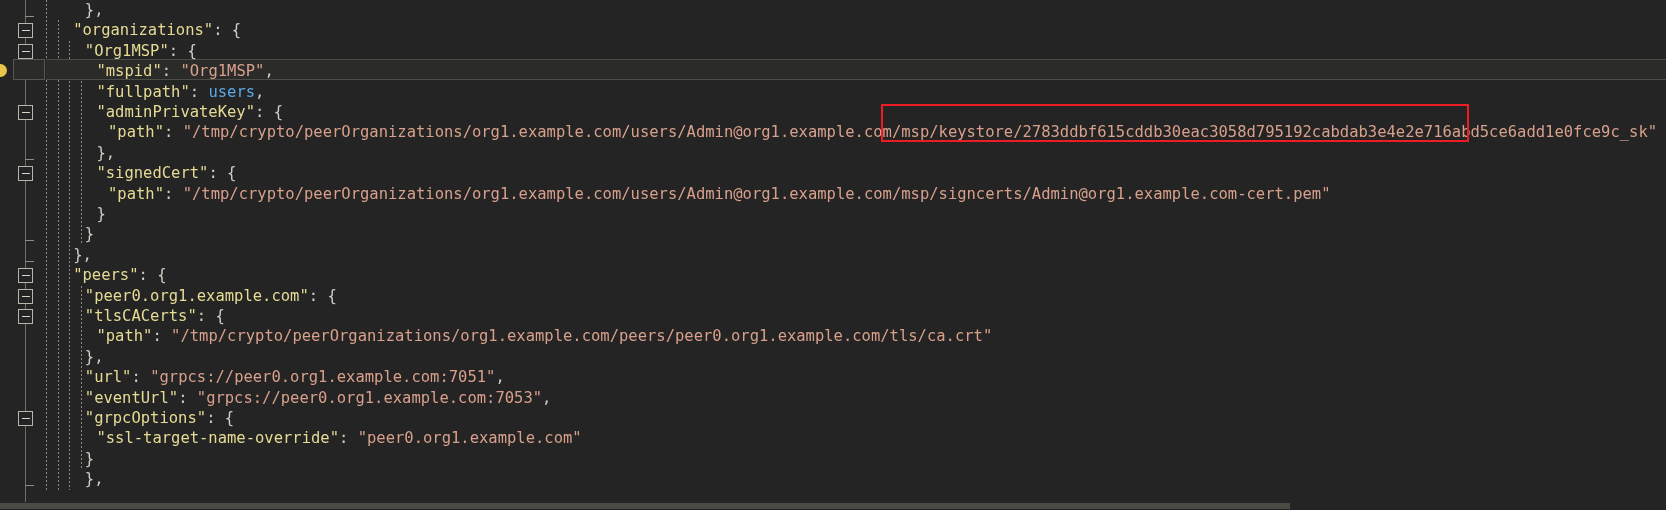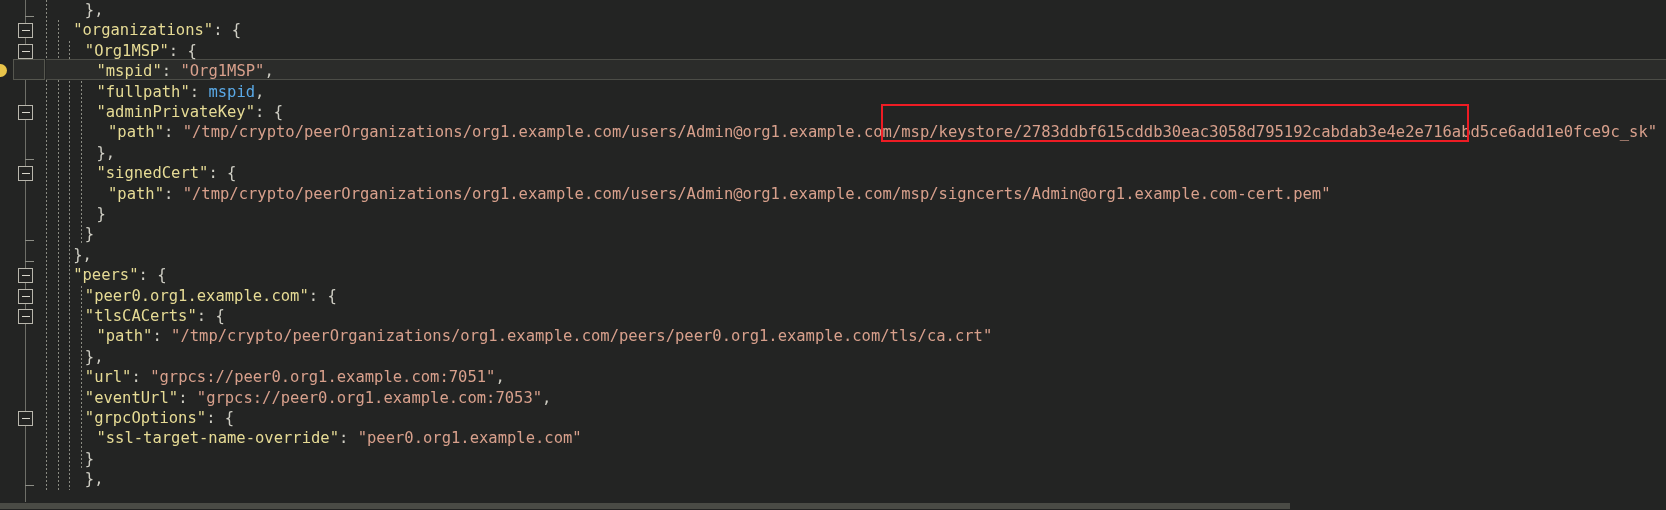--- a/index.html
+++ b/index.html
@@ -193,21 +193,21 @@
   <div class="code">
       <div class="guide" style="left: 0px; top: 0px; height: 489.6px;"></div>
       <div class="guide" style="left: 12px; top: 20.4px; height: 469.2px;"></div>
       <div class="guide" style="left: 23px; top: 40.8px; height: 448.8px;"></div>
       <div class="guide" style="left: 35px; top: 61.2px; height: 183.6px;"></div>
       <div class="guide" style="left: 35px; top: 285.6px; height: 183.6px;"></div>
       <div class="line" style="top: 0px;"><span class="txt" style="margin-left: 34.8px;"><span class="p">},</span></span></div>
       <div class="line" style="top: 20.4px;"><span class="txt" style="margin-left: 23.2px;"><span class="k">"organizations"</span><span class="p">: {</span></span></div>
       <div class="line" style="top: 40.8px;"><span class="txt" style="margin-left: 34.8px;"><span class="k">"Org1MSP"</span><span class="p">: {</span></span></div>
       <div class="line" style="top: 61.2px;"><span class="txt" style="margin-left: 46.4px;"><span class="k">"mspid"</span><span class="p">: </span><span class="s">"Org1MSP"</span><span class="p">,</span></span></div>
-      <div class="line" style="top: 81.6px;"><span class="txt" style="margin-left: 46.4px;"><span class="k">"fullpath"</span><span class="p">: </span><span class="b">mspid</span><span class="p">,</span></span></div>
+      <div class="line" style="top: 81.6px;"><span class="txt" style="margin-left: 46.4px;"><span class="k">"fullpath"</span><span class="p">: </span><span class="b">users</span><span class="p">,</span></span></div>
       <div class="line" style="top: 102px;"><span class="txt" style="margin-left: 46.4px;"><span class="k">"adminPrivateKey"</span><span class="p">: {</span></span></div>
       <div class="line" style="top: 122.4px;"><span class="txt" style="margin-left: 58px;"><span class="k">"path"</span><span class="p">: </span><span class="s">"/tmp/crypto/peerOrganizations/org1.example.com/users/Admin@org1.example.com/msp/keystore/2783ddbf615cddb30eac3058d795192cabdab3e4e2e716abd5ce6add1e0fce9c_sk"</span></span></div>
       <div class="line" style="top: 142.8px;"><span class="txt" style="margin-left: 46.4px;"><span class="p">},</span></span></div>
       <div class="line" style="top: 163.2px;"><span class="txt" style="margin-left: 46.4px;"><span class="k">"signedCert"</span><span class="p">: {</span></span></div>
       <div class="line" style="top: 183.6px;"><span class="txt" style="margin-left: 58px;"><span class="k">"path"</span><span class="p">: </span><span class="s">"/tmp/crypto/peerOrganizations/org1.example.com/users/Admin@org1.example.com/msp/signcerts/Admin@org1.example.com-cert.pem"</span></span></div>
       <div class="line" style="top: 204px;"><span class="txt" style="margin-left: 46.4px;"><span class="p">}</span></span></div>
       <div class="line" style="top: 224.4px;"><span class="txt" style="margin-left: 34.8px;"><span class="p">}</span></span></div>
       <div class="line" style="top: 244.8px;"><span class="txt" style="margin-left: 23.2px;"><span class="p">},</span></span></div>
       <div class="line" style="top: 265.2px;"><span class="txt" style="margin-left: 23.2px;"><span class="k">"peers"</span><span class="p">: {</span></span></div>
       <div class="line" style="top: 285.6px;"><span class="txt" style="margin-left: 34.8px;"><span class="k">"peer0.org1.example.com"</span><span class="p">: {</span></span></div>

